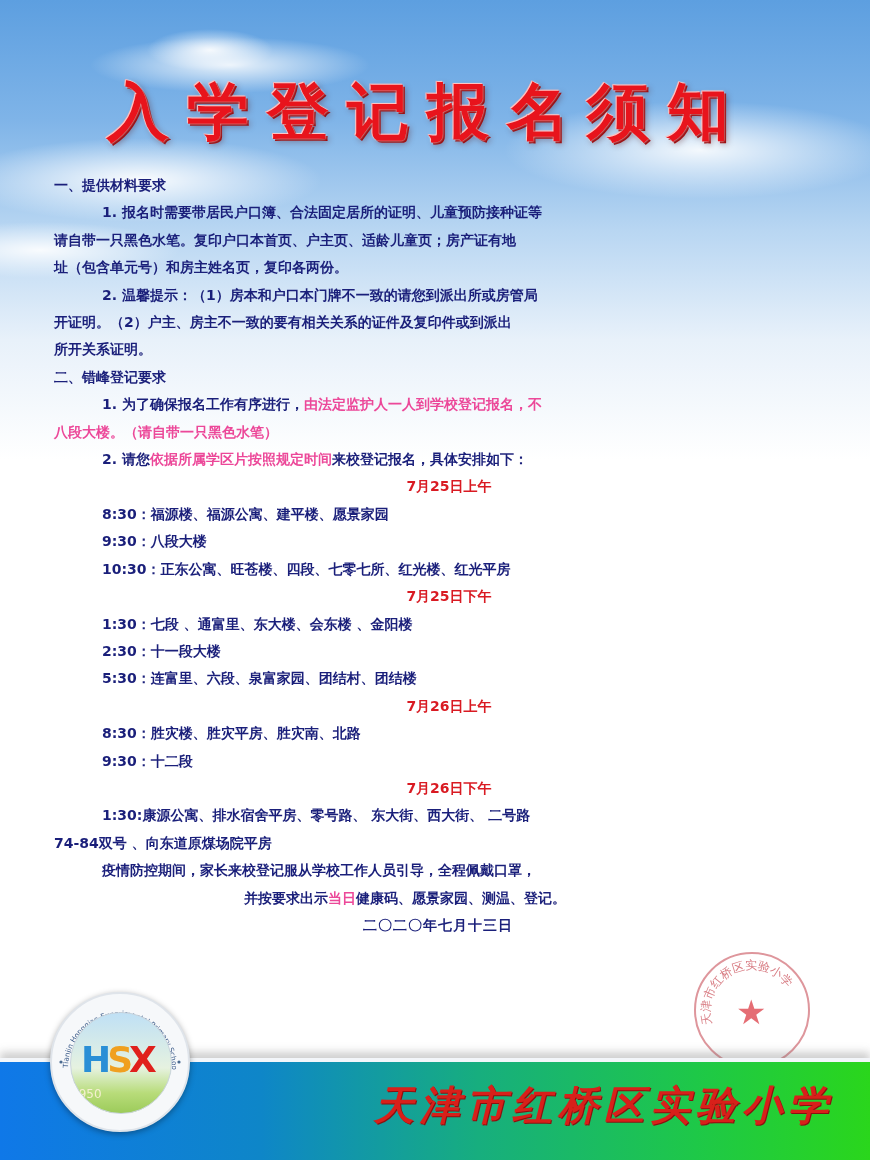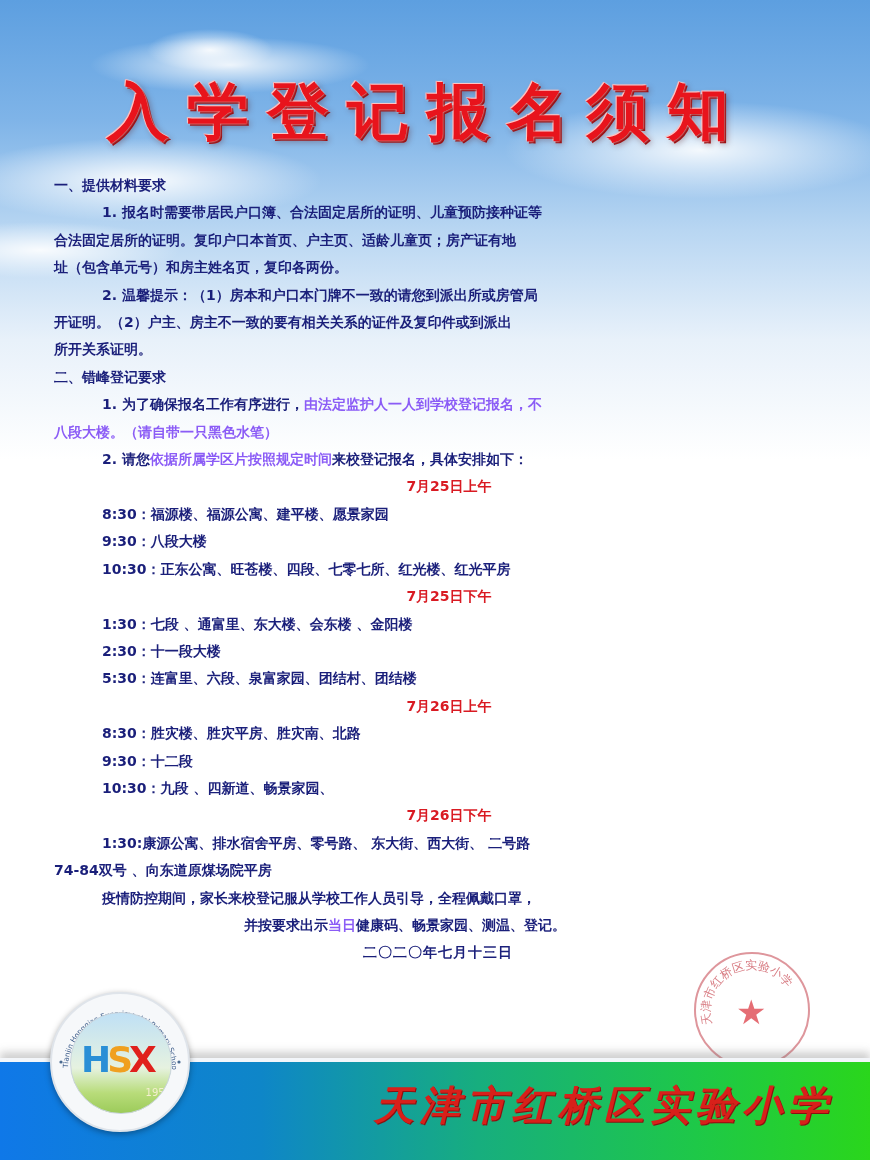--- a/index.html
+++ b/index.html
@@ -30,21 +30,21 @@
     }
     .content {
       position: absolute; top: 172px; left: 54px; width: 790px;
       font-size: 14px; line-height: 27.4px;
       font-weight: bold;
       color: #1a1f7a;
     }
     .line { white-space: nowrap; }
     .indent { padding-left: 48px; }
     .indent2 { padding-left: 190px; }
-    .red { color: #8b5cf6; }
+    .red { color: #ec4899; }
     .date-head { color: #d91a22; font-weight: bold; text-align: center; }
     .sig { text-align: right; padding-right: 34px; }
     .sig2 { text-align: center; padding-right: 22px; letter-spacing: 1px; }
     .footer-band {
       position: absolute; left: 0; top: 1058px; width: 870px; height: 102px;
       background: linear-gradient(90deg, #0f78e8 0%, #0e86c8 30%, #17ae7e 55%, #1ec848 80%, #2ad61c 100%);
       border-top: 4px solid #f3f6fa;
       box-shadow: 0 -6px 8px rgba(120,120,120,0.35);
     }
     .footer-text {
@@ -71,22 +71,22 @@
     }
     .logo-ring-text {
       position: absolute; left: 0; top: 0; width: 136px; height: 136px;
     }
     .logo-letters {
       position: absolute; left: 10px; top: 22px; width: 80px; height: 50px;
       font-weight: bold; font-size: 36px; font-family: "DejaVu Sans", sans-serif;
       letter-spacing: -4px; line-height: 50px;
     }
     .logo-year {
-      position: absolute; left: 0; width: 100px; top: 74px; text-align: right;
-      font-size: 10px; color: #f4f0d0;
+      position: absolute; left: 0; width: 100px; top: 74px; text-align: left;
+      font-size: 12px; color: #f4f0d0;
     }
     .stamp {
       position: absolute; left: 694px; top: 952px; width: 112px; height: 112px;
       border-radius: 50%;
       border: 2px solid rgba(200,80,90,0.6);
       pointer-events: none;
     }
     .stamp-star {
       position: absolute; left: 40px; top: 38px; font-size: 34px; color: rgba(220,60,70,0.75);
     }
@@ -98,21 +98,21 @@
 <body>
 
 <div class="poster"></div>
 
 <div class="title">入学登记报名须知</div>
 
 <div class="content">
 
   <div class="line">一、提供材料要求</div>
   <div class="line indent">1. 报名时需要带居民户口簿、合法固定居所的证明、儿童预防接种证等</div>
-  <div class="line">合法固定居所的证明。复印户口本首页、户主页、适龄儿童页；房产证有地</div>
+  <div class="line">请自带一只黑色水笔。复印户口本首页、户主页、适龄儿童页；房产证有地</div>
   <div class="line">址（包含单元号）和房主姓名页，复印各两份。</div>
   <div class="line indent">2. 温馨提示：（1）房本和户口本门牌不一致的请您到派出所或房管局</div>
   <div class="line">开证明。（2）户主、房主不一致的要有相关关系的证件及复印件或到派出</div>
   <div class="line">所开关系证明。</div>
 
   <div class="line">二、错峰登记要求</div>
   <div class="line indent"><span>1. 为了确保报名工作有序进行，</span><span class="red">由法定监护人一人到学校登记报名，不</span></div>
   <div class="line red">八段大楼。（请自带一只黑色水笔）</div>
   <div class="line indent"><span>2. 请您</span><span class="red">依据所属学区片按照规定时间</span><span>来校登记报名，具体安排如下：</span></div>
 
@@ -122,28 +122,27 @@
   <div class="line indent">10:30：正东公寓、旺苍楼、四段、七零七所、红光楼、红光平房</div>
 
   <div class="line date-head">7月25日下午</div>
   <div class="line indent">1:30：七段 、通富里、东大楼、会东楼 、金阳楼</div>
   <div class="line indent">2:30：十一段大楼</div>
   <div class="line indent">5:30：连富里、六段、泉富家园、团结村、团结楼</div>
 
   <div class="line date-head">7月26日上午</div>
   <div class="line indent">8:30：胜灾楼、胜灾平房、胜灾南、北路</div>
   <div class="line indent">9:30：十二段</div>
-  <div class="line indent">10:30：九段 、四新道、畅景家园、</div>
 
   <div class="line date-head">7月26日下午</div>
   <div class="line indent">1:30:康源公寓、排水宿舍平房、零号路、 东大街、西大街、  二号路</div>
   <div class="line">74-84双号 、向东道原煤场院平房</div>
 
   <div class="line indent">疫情防控期间，家长来校登记服从学校工作人员引导，全程佩戴口罩，</div>
-  <div class="line indent2"><span>并按要求出示</span><span class="red">当日</span><span>健康码、畅景家园、测温、登记。</span></div>
+  <div class="line indent2"><span>并按要求出示</span><span class="red">当日</span><span>健康码、愿景家园、测温、登记。</span></div>
 
   <div class="line sig2">二〇二〇年七月十三日</div>
 </div>
 
 <div class="stamp">
   <svg class="stamp-text" viewBox="0 0 112 112">
     <defs>
         <path id="stampArc" d="M 16 70 A 42 42 0 1 1 96 70"></path>
       </defs>
     <text font-size="12" fill="rgba(200,70,80,0.7)" font-family="DejaVu Serif, serif"><textPath href="#stampArc">天津市红桥区实验小学</textPath></text>

